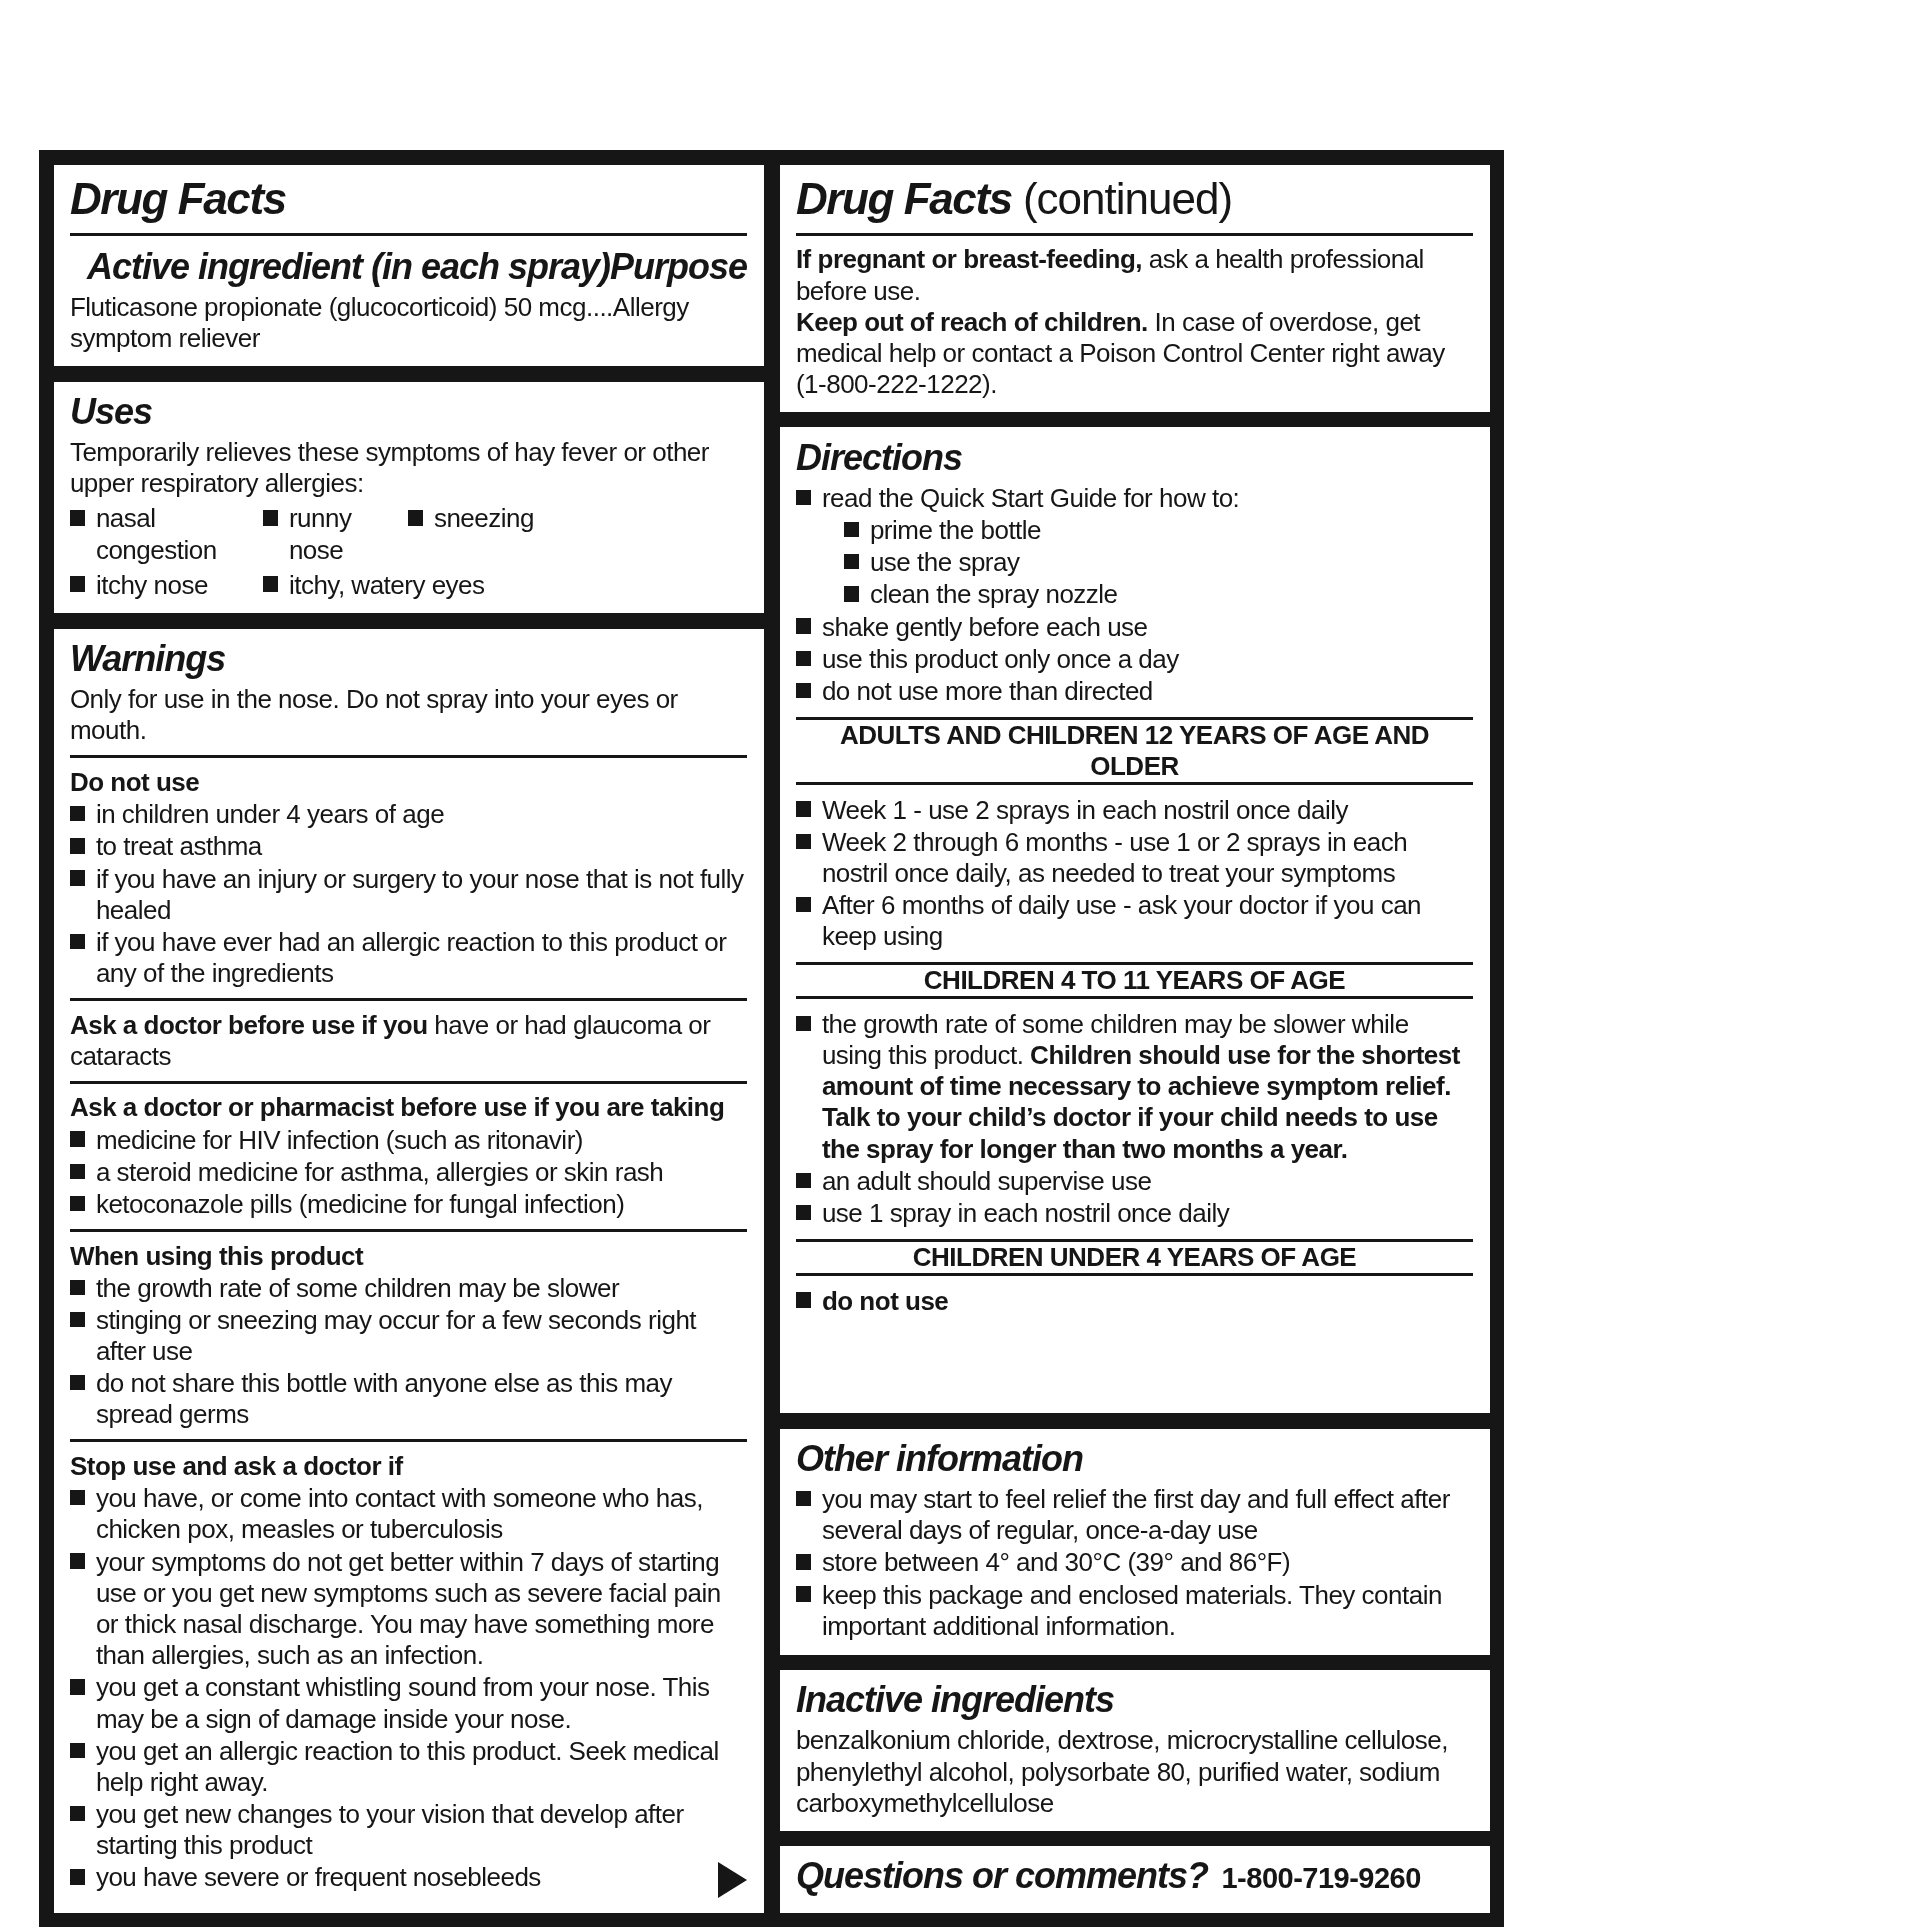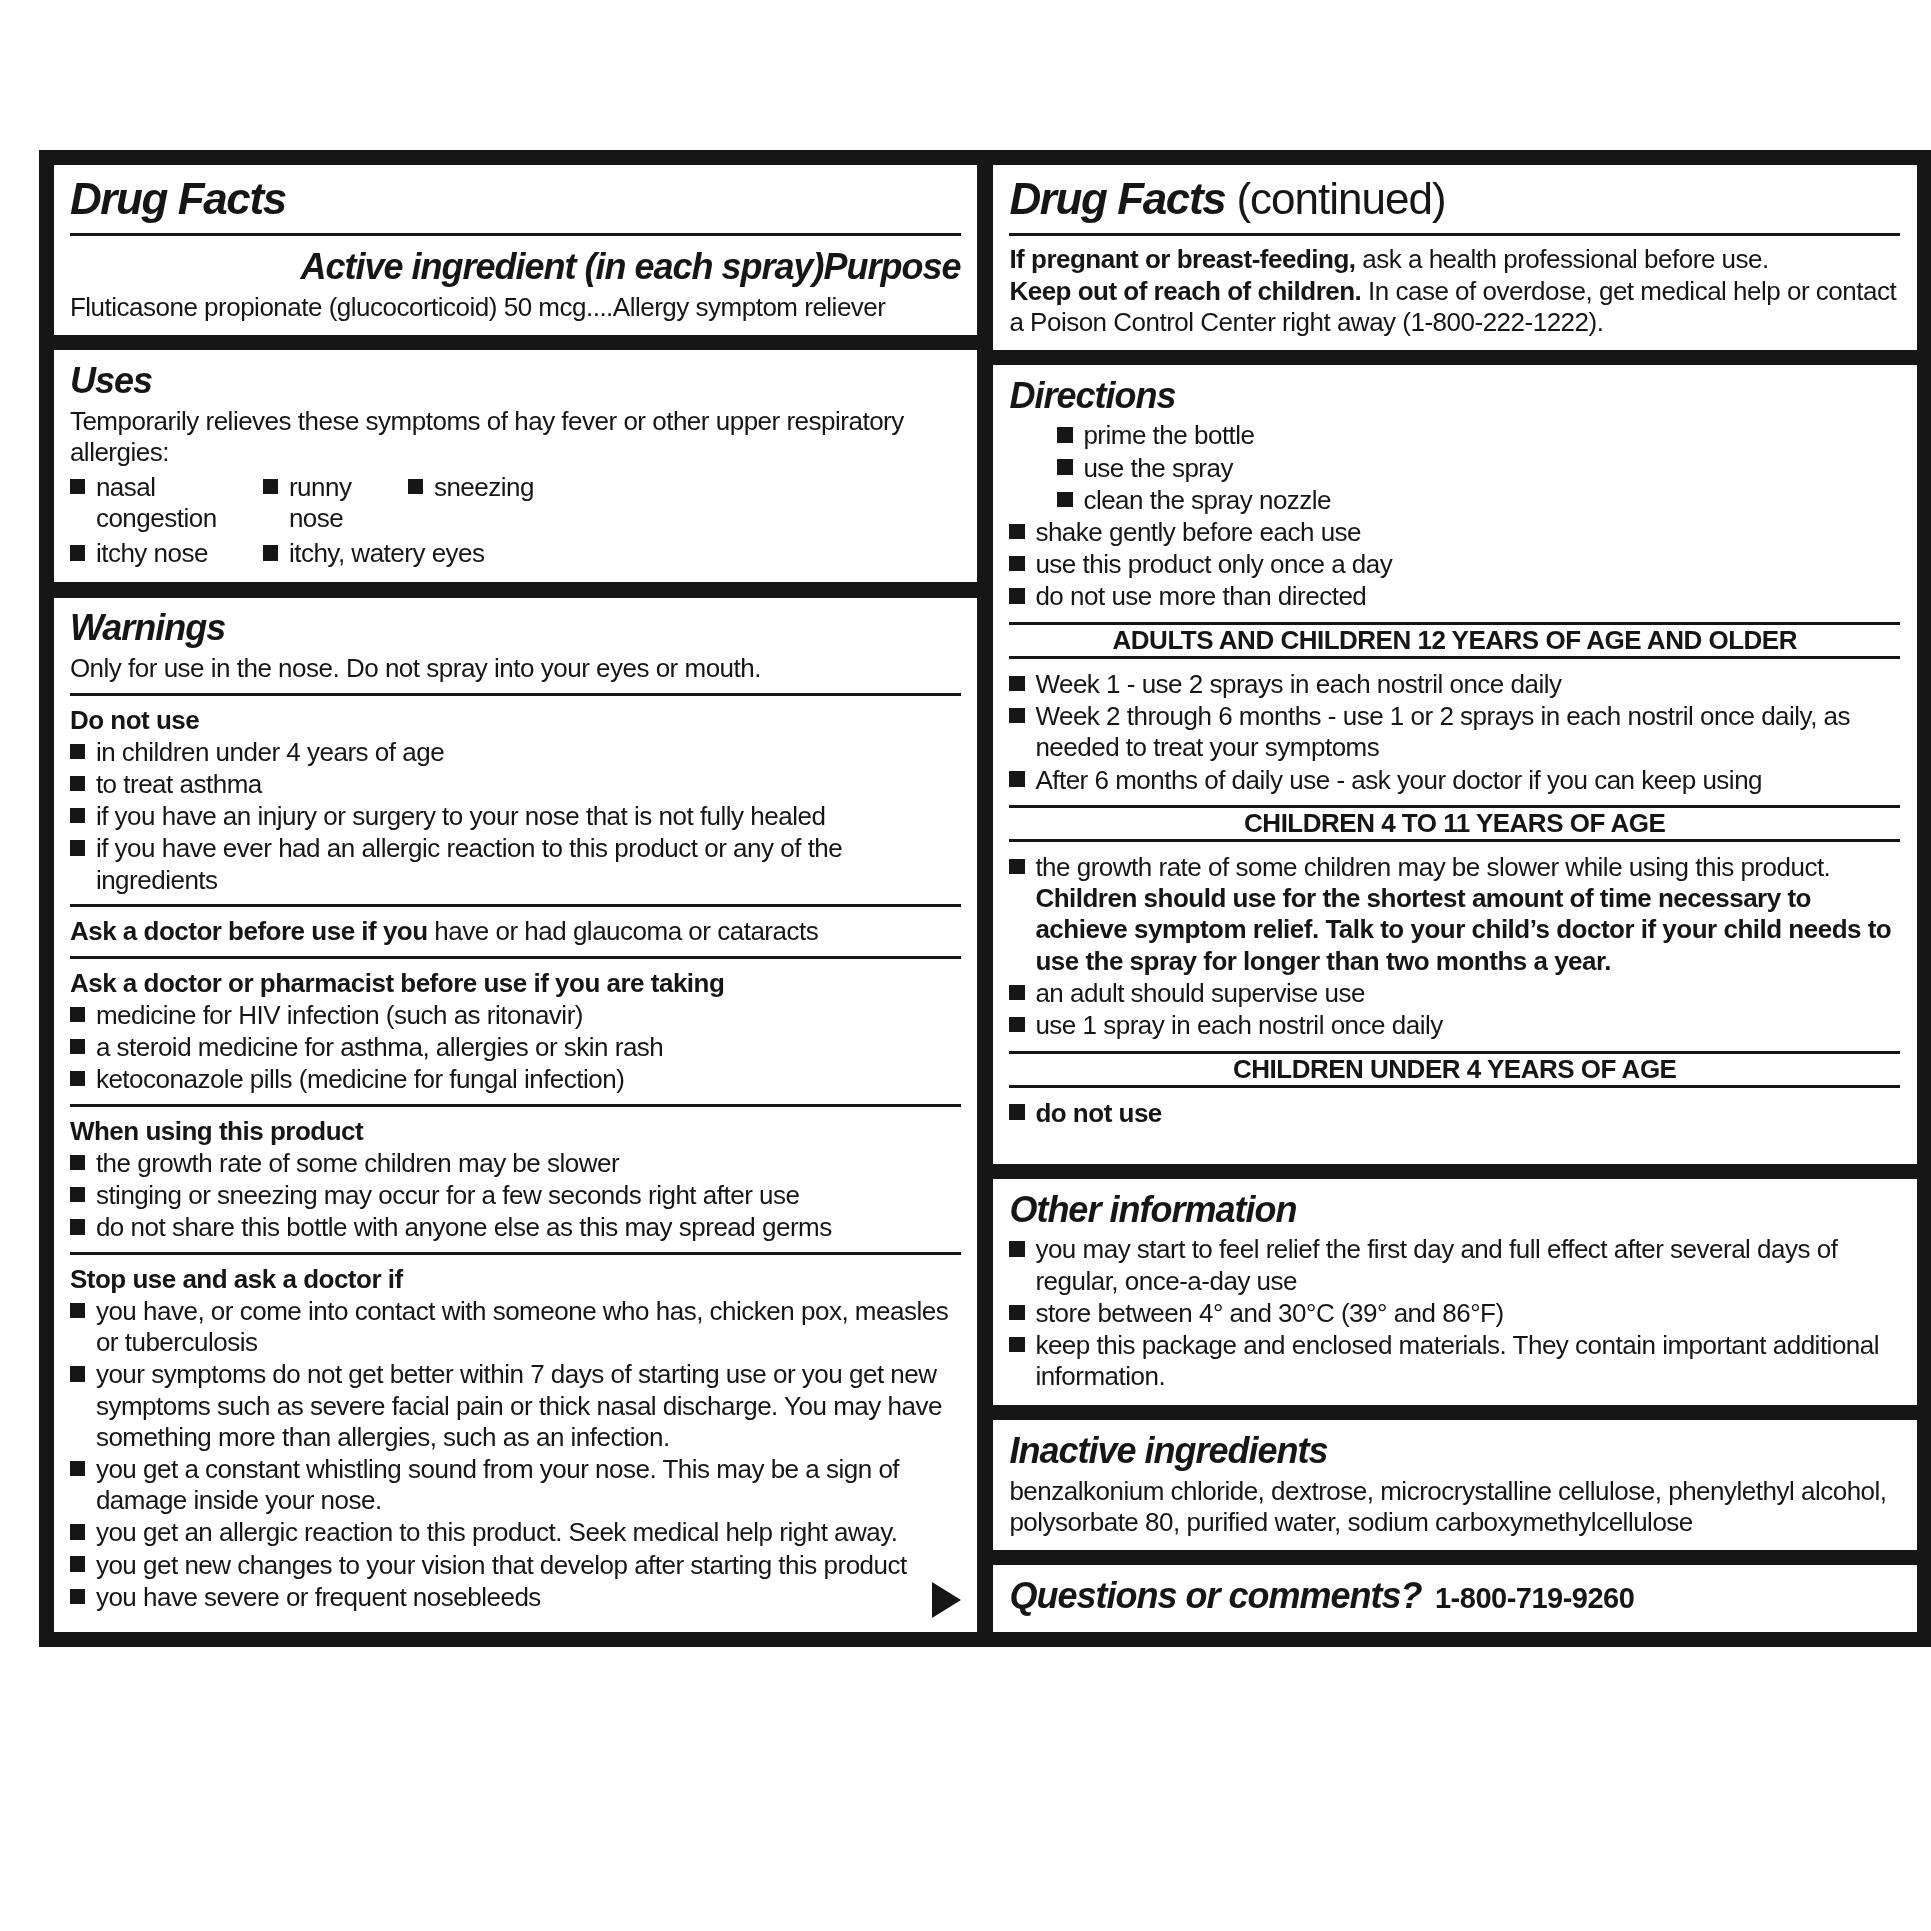--- a/index.html
+++ b/index.html
@@ -1,17 +1,17 @@
 <!DOCTYPE html>
 <html><head>
 <meta charset="utf-8">
 <style>
   html,body{margin:0;padding:0;background:#ffffff;width:1931px;height:1931px;overflow:hidden;
     font-family:"Liberation Sans","DejaVu Sans",sans-serif;color:#161616;}
-  .label{position:absolute;left:39px;top:150px;width:1892px;background:#161616;
+  .label{position:absolute;left:39px;top:150px;width:1465px;background:#161616;
     padding:14.5px;box-sizing:border-box;display:flex;gap:16px;}
   .col{flex:1 1 0;min-width:0;display:flex;flex-direction:column;gap:15.4px;}
   .box{background:#ffffff;padding:7.7px 16.4px 11.6px;box-sizing:border-box;}
   .grow{flex:1 1 auto;}
   .h1{font-size:44px;font-weight:bold;font-style:italic;letter-spacing:-1.4px;margin:1.9px 0 3.9px;}
   .h1-suffix{font-style:normal;font-weight:400;letter-spacing:-1px;}
   .h2{font-size:36px;font-weight:bold;font-style:italic;letter-spacing:-1px;margin:1.9px 0 3.9px;}
   .body{font-size:26px;line-height:1.2;letter-spacing:-0.5px;}
   .bold{font-weight:bold;}
   .rule{border:none;border-top:3.9px solid #161616;margin:8.7px 0;}
@@ -164,20 +164,24 @@
 
     <div class="box">
       <div class="h1"><span>Drug Facts</span><span class="h1-suffix"> (continued)</span></div>
       <hr class="rule">
       <div class="body"><span class="bold">If pregnant or breast-feeding,</span><span> ask a health professional before use.</span></div>
       <div class="body"><span class="bold">Keep out of reach of children.</span><span> In case of overdose, get medical help or contact a Poison Control Center right away (1-800-222-1222).</span></div>
     </div>
 
     <div class="box grow">
       <div class="h2">Directions</div>
+      <div class="brow">
+          <span class="sq"></span>
+          <div class="bt">read the Quick Start Guide for how to:</div>
+        </div>
       <div class="brow sub">
           <span class="sq"></span>
           <div class="bt">prime the bottle</div>
         </div>
       <div class="brow sub">
           <span class="sq"></span>
           <div class="bt">use the spray</div>
         </div>
       <div class="brow sub">
           <span class="sq"></span>

